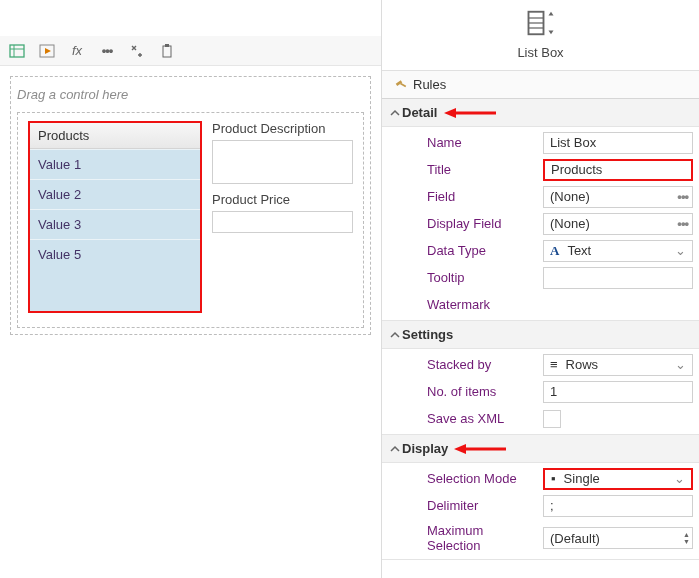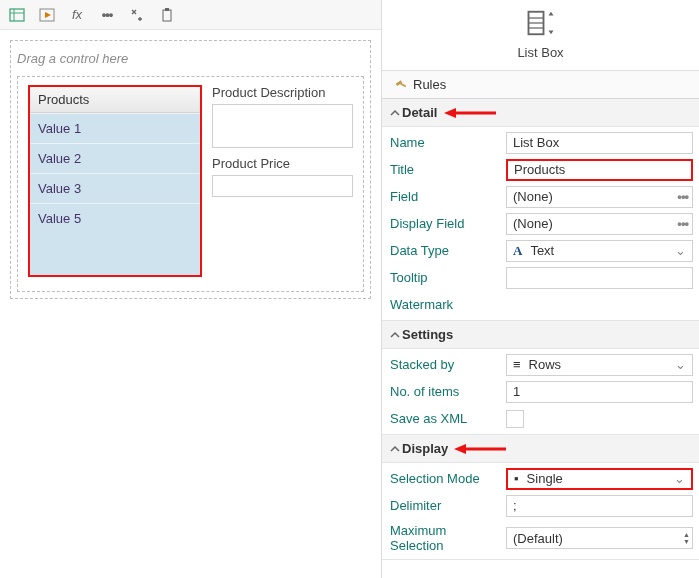--- a/index.html
+++ b/index.html
@@ -1,21 +1,21 @@
 <!DOCTYPE html>
 <html><head>
 <meta charset="utf-8">
 <style>
 * { box-sizing: border-box; margin: 0; padding: 0; font-family: "Segoe UI", Tahoma, sans-serif; font-size: 13px; color: #333; }
 body { background: #fff; width: 699px; height: 578px; overflow: hidden; }
 .app { display: flex; height: 100%; }
 .left-pane { width: 382px; border-right: 1px solid #dcdcdc; background: #fff; }
 .right-pane { flex: 1; background: #fff; display: flex; flex-direction: column; }
 
-.toolbar { height: 30px; display: flex; align-items: center; gap: 12px; padding: 0 8px; border-bottom: 1px solid #e6e6e6; background: #f7f7f7; }
+.toolbar { height: 30px; display: flex; align-items: center; gap: 12px; padding: 0 8px; border-bottom: 1px solid #e6e6e6; background: #f7f7f7; margin-top: 36px; }
 .toolbar .tb-btn { width: 18px; height: 18px; display: flex; align-items: center; justify-content: center; cursor: pointer; color: #555; }
 .toolbar svg { width: 16px; height: 16px; }
 
 .canvas-wrap { margin: 10px; border: 1px dashed #bcbcbc; padding: 6px; }
 .drag-hint { text-align: left; font-style: italic; color: #8c8c8c; padding: 4px 0 10px 0; }
 
 .design-row { display: flex; gap: 10px; border: 1px dashed #bcbcbc; padding: 8px 10px 14px 10px; }
 .listbox-col { width: 174px; }
 .fields-col { flex: 1; }
 
@@ -42,21 +42,21 @@
 .tab.active { border: 2px solid #e11; background: #fff; }
 
 
 .section { border-bottom: 1px solid #e4e4e4; }
 .section-header { display: flex; align-items: center; gap: 2px; padding: 6px 8px; background: #f3f3f3; border-bottom: 1px solid #e4e4e4; font-weight: 600; color: #555; position: relative; }
 .arrow-annot { position: absolute; display: flex; align-items: center; color: #e11; left: var(--ax); top: 50%; transform: translateY(-50%); }
 .arrow-annot svg { width: 54px; height: 14px; }
 
 .prop-grid { padding: 2px 0; }
 .prop-row { display: flex; align-items: center; min-height: 27px; }
-.prop-label { width: 124px; padding: 4px 8px; color: #0f766e; }
+.prop-label { width: 124px; padding: 4px 8px; color: #701a75; margin-left: 37px; }
 .prop-val { flex: 1; padding: 2px 6px 2px 0; }
 .prop-val .val-txt, .prop-val .val-select, .prop-val .val-input, .prop-val .val-chk, .prop-val .val-stepper {
   border: 1px solid #d0d0d0; background: #fff; height: 22px; display: flex; align-items: center; padding: 0 6px; color: #666; position: relative;
 }
 .prop-val .val-input { color: #999; }
 .prop-val .val-none { color: #777; }
 .prop-val .dots { position: absolute; right: 4px; color: #888; font-weight: bold; letter-spacing: -1px; }
 .prop-val .chev { position: absolute; right: 6px; color: #888; }
 .prop-val .val-icon { margin-right: 8px; color: #1a4a8e; font-weight: bold; font-family: Georgia, serif; }
 .prop-val.highlight .val-txt, .prop-val.highlight .val-select { border: 2px solid #e11; }

